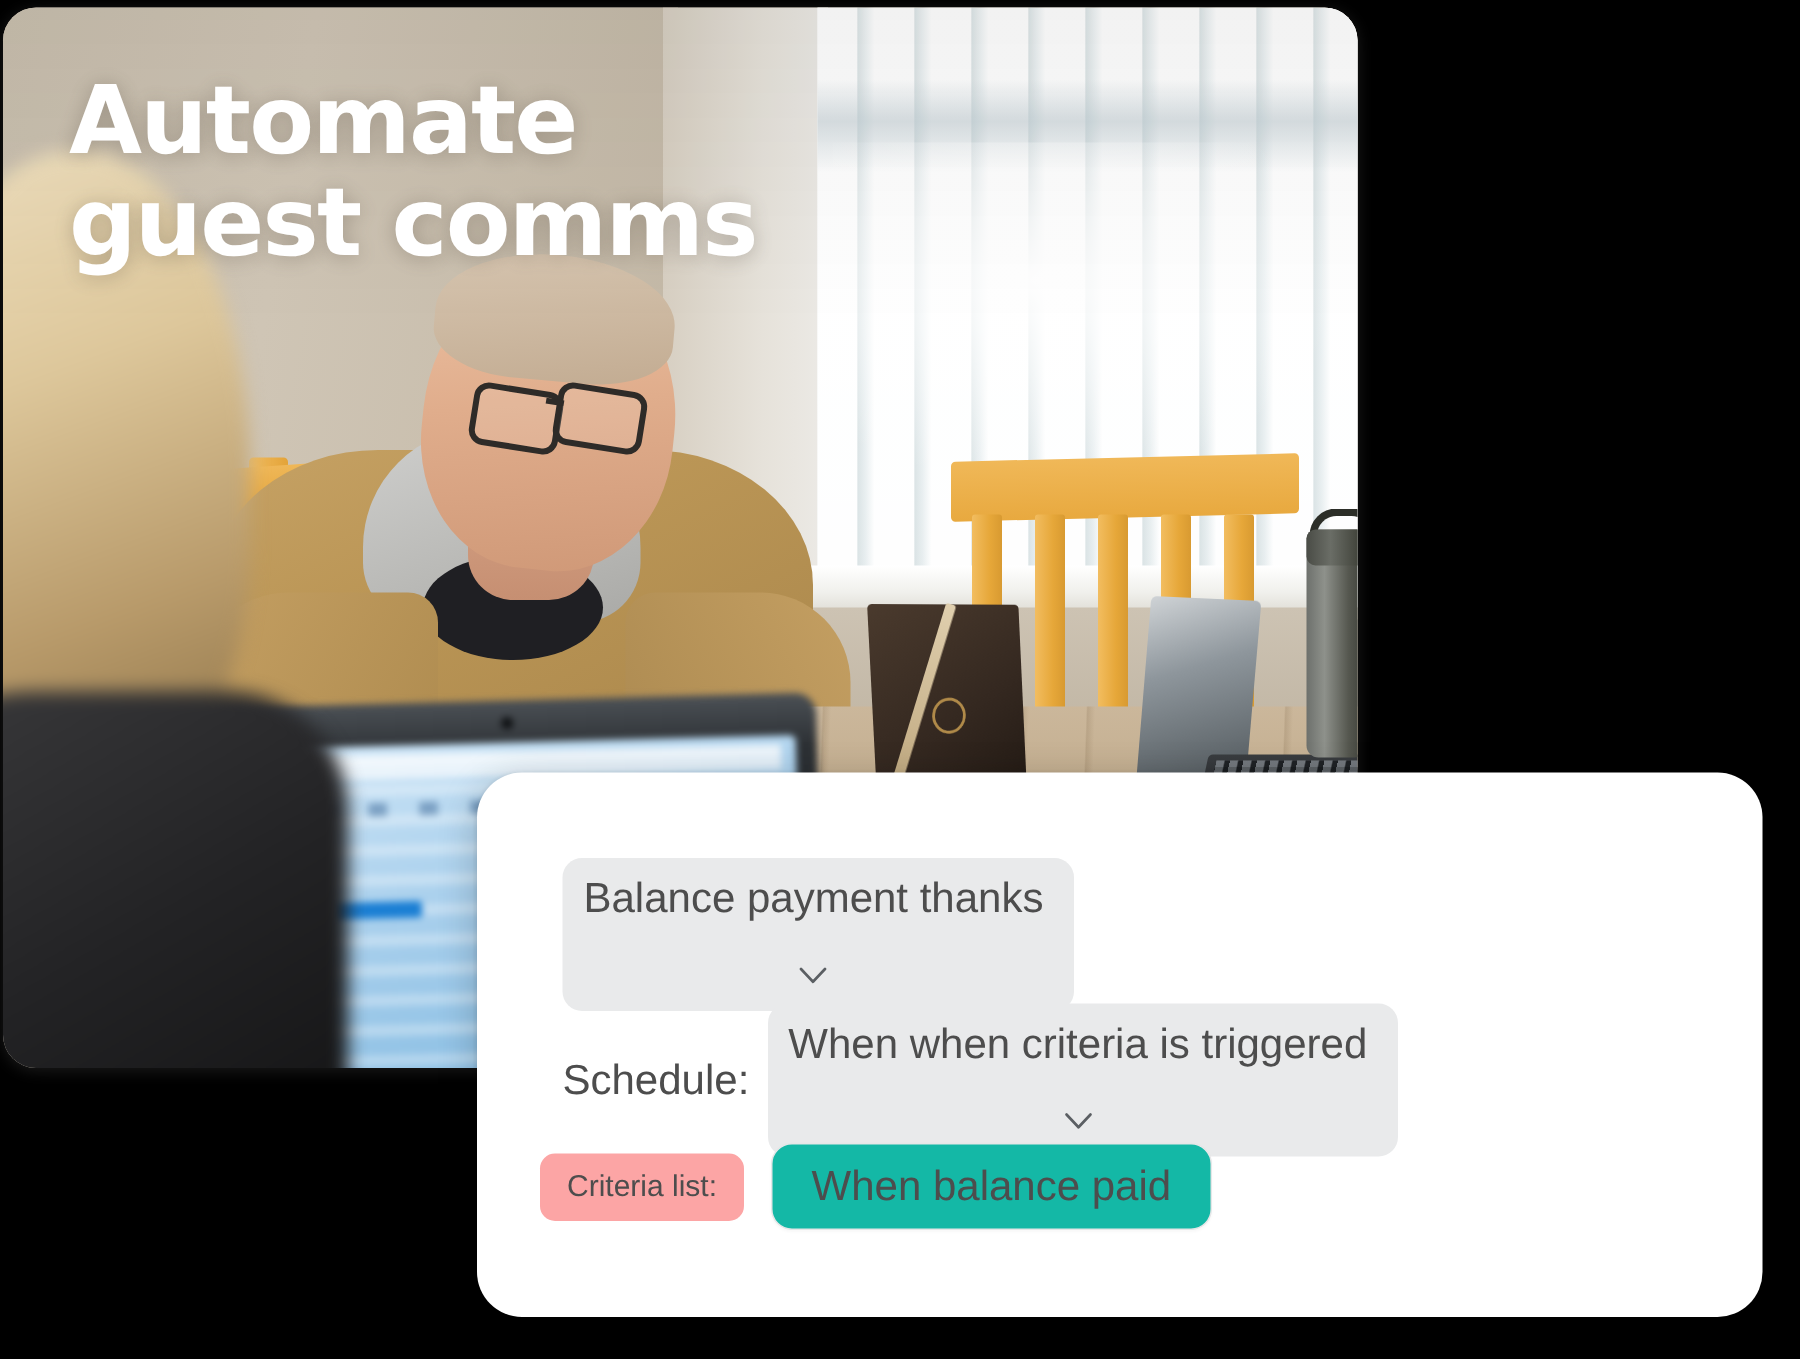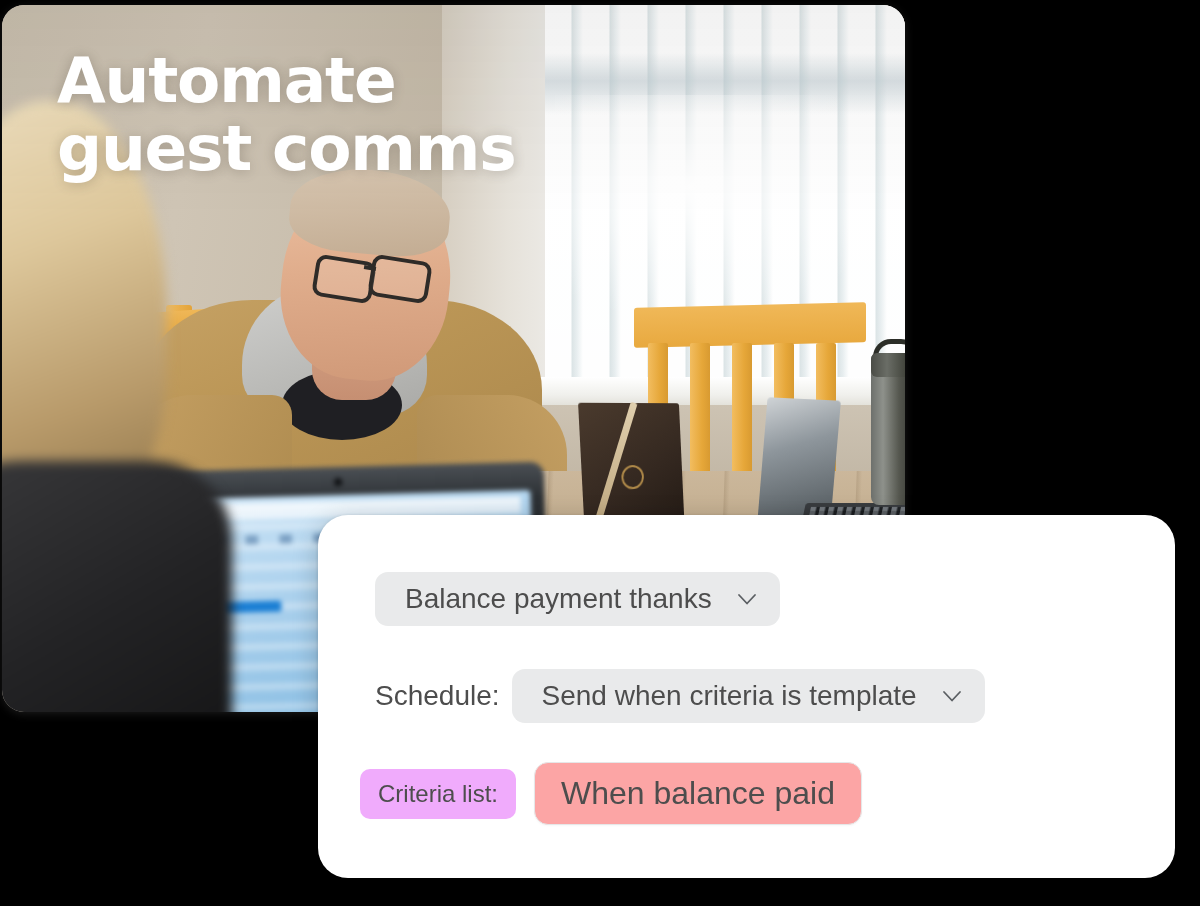--- a/index.html
+++ b/index.html
@@ -391,21 +391,21 @@
 
   .photo-tint {
     position: absolute; inset: 0;
     background: linear-gradient(180deg, rgba(0,0,0,0.05) 0%, rgba(0,0,0,0) 30%);
     pointer-events: none;
   }
 
   
   .headline {
     position: absolute;
-    left: 55px; top: 42px;
+    left: 44px; top: 42px;
     color: #ffffff;
     font-family: "DejaVu Sans", sans-serif;
     font-weight: bold;
     font-size: 63px;
     line-height: 1.08;
     letter-spacing: -1.2px;
     text-shadow: 0 1px 14px rgba(70,60,50,0.30);
     white-space: pre-line;
     z-index: 5;
   }
@@ -436,48 +436,49 @@
     white-space: nowrap;
   }
   .row-template .field-label { margin-right: 24px; }
   .row-schedule .field-label { margin-right: 12px; }
 
   .select-pill {
     display: flex;
     align-items: center;
     background: #e9eaeb;
     border-radius: 13px;
-    padding: 11px 20px 11px 30px;
+    padding: 11px 20px 11px 14px;
     gap: 22px;
+    flex-direction: column;
   }
   .select-value {
     font-size: 28px;
     color: #4d4d4d;
     white-space: nowrap;
   }
   .chev {
     width: 26px; height: 26px;
     flex: 0 0 auto;
   }
   .chev svg { display: block; }
 
   .criteria-label-pill {
-    background: #f0abfc;
+    background: #fca5a5;
     border-radius: 10px;
     padding: 11px 18px;
-    font-size: 24px;
+    font-size: 20px;
     color: #4d4d4d;
     white-space: nowrap;
   }
   .chip {
-    background: #fca5a5;
+    background: #14b8a6;
     border: 1.5px solid #e6e7e8;
     border-radius: 14px;
     padding: 12px 26px;
-    font-size: 32px;
+    font-size: 28px;
     color: #4d4d4d;
     white-space: nowrap;
     margin-left: 18px;
     box-shadow: 0 1px 2px rgba(0,0,0,0.03);
   }
 </style>
 </head>
 <body>
 
 <div class="photo-card">
@@ -574,21 +575,21 @@
         <svg viewBox="0 0 26 26" width="26" height="26" aria-hidden="true">
           <path d="M5 9 L13 17.5 L21 9" fill="none" stroke="#5b5f63" stroke-width="1.8" stroke-linecap="round" stroke-linejoin="round"></path>
         </svg>
       </span>
     </div>
   </div>
 
   <div class="row row-schedule">
     <span class="field-label">Schedule:</span>
     <div class="select-pill">
-      <span class="select-value">Send when criteria is template</span>
+      <span class="select-value">When when criteria is triggered</span>
       <span class="chev">
         <svg viewBox="0 0 26 26" width="26" height="26" aria-hidden="true">
           <path d="M5 9 L13 17.5 L21 9" fill="none" stroke="#5b5f63" stroke-width="1.8" stroke-linecap="round" stroke-linejoin="round"></path>
         </svg>
       </span>
     </div>
   </div>
 
   <div class="row row-criteria">
     <span class="criteria-label-pill">Criteria list:</span>

